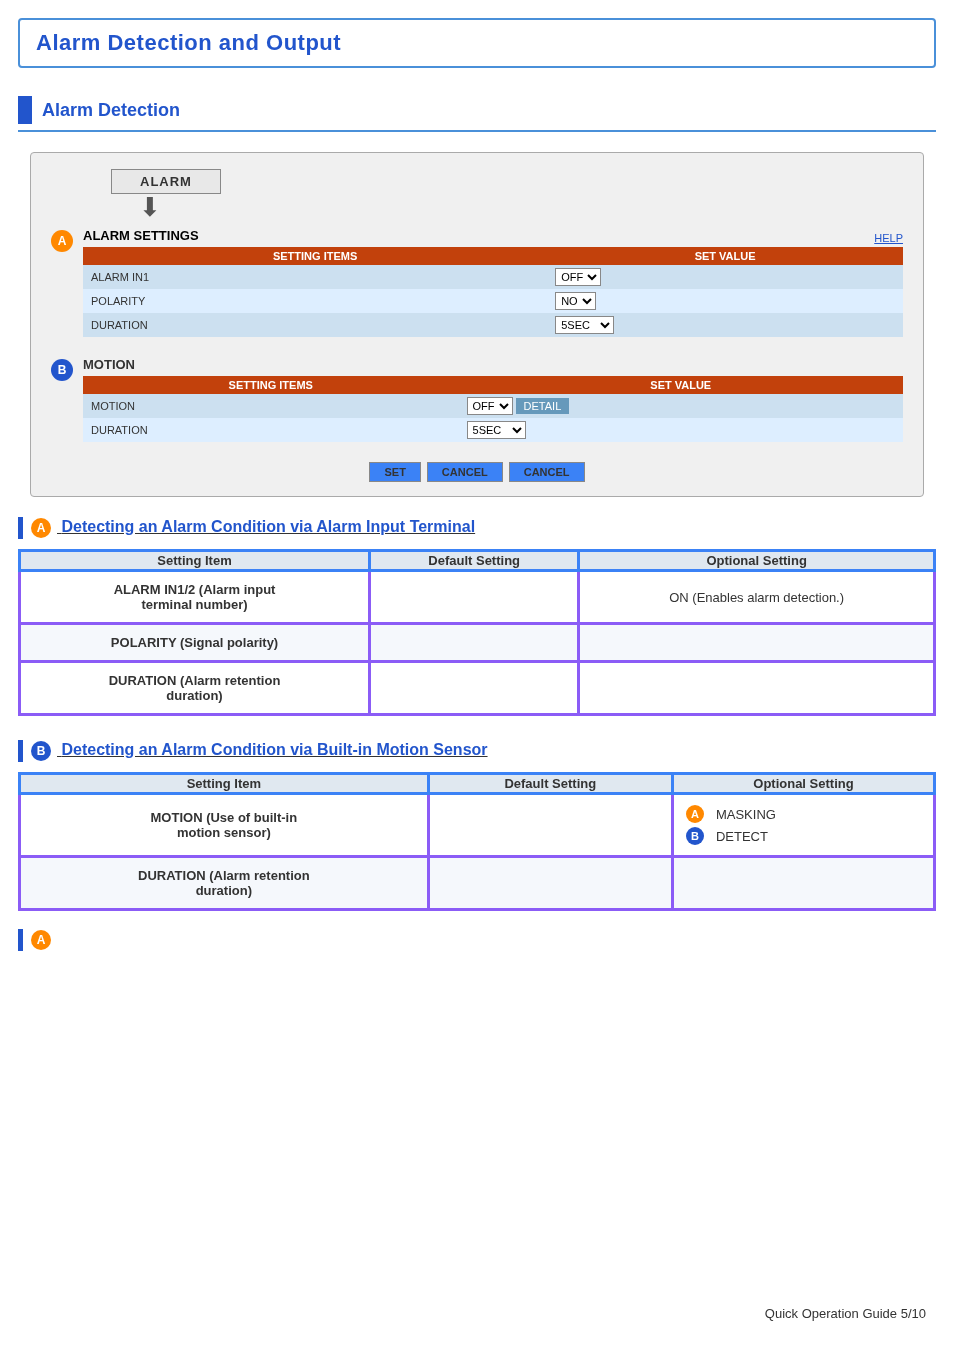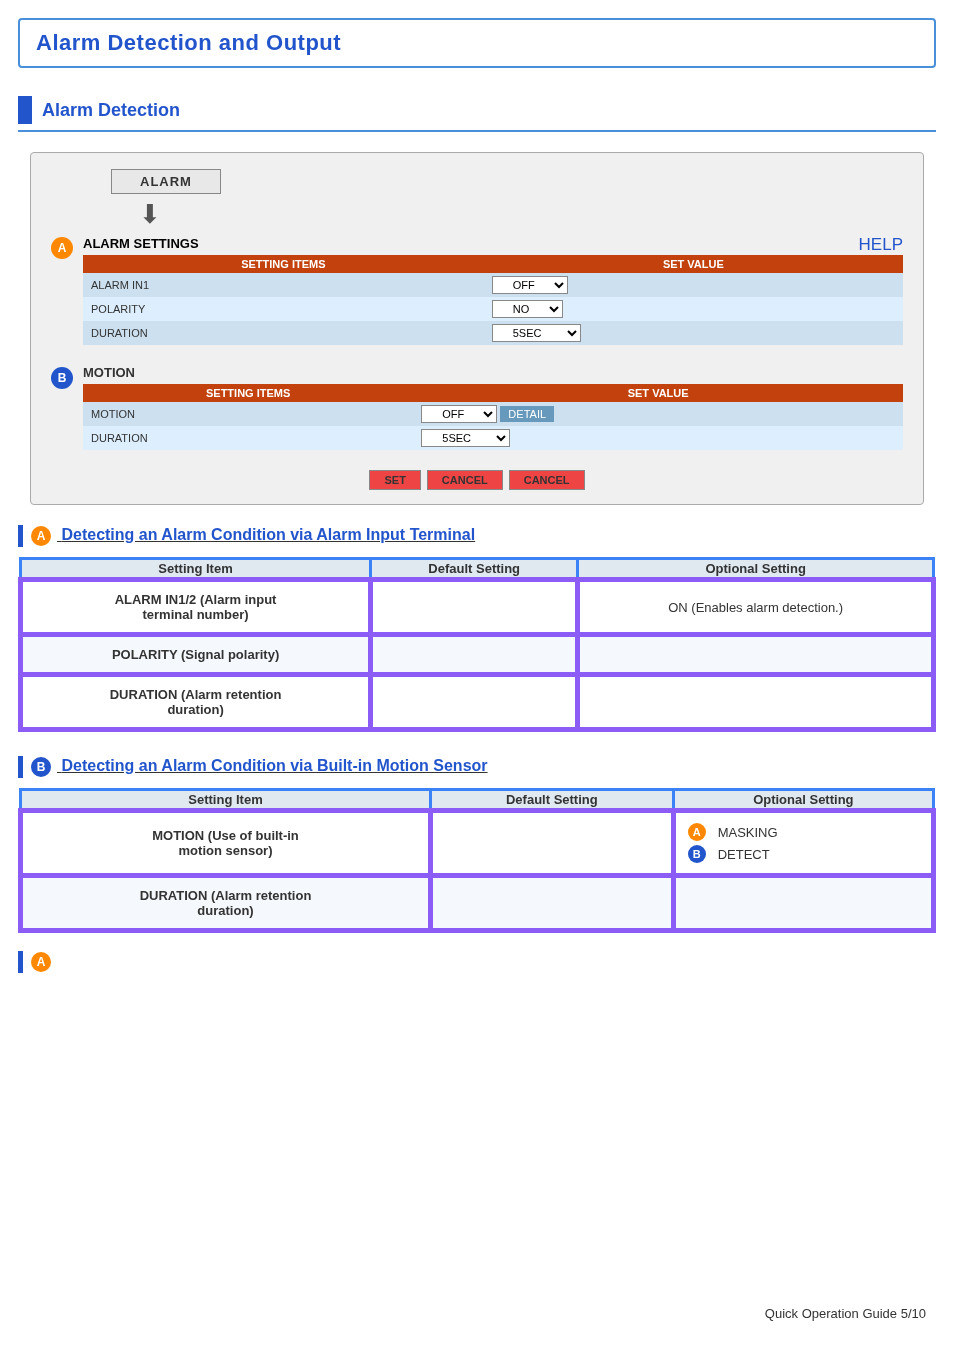--- a/index.html
+++ b/index.html
@@ -57,21 +57,20 @@
       background: #f0f0f0;
     }
 
     
     .alarm-box-wrap {
       display: flex;
       flex-direction: column;
       align-items: flex-start;
       margin-left: 60px;
       margin-bottom: 8px;
-      gap: 7px;
     }
     .alarm-box {
       border: 1px solid #888;
       background: #e8e8e8;
       padding: 4px 28px;
       font-size: 13px;
       font-weight: bold;
       color: #333;
       letter-spacing: 1px;
     }
@@ -83,22 +82,23 @@
     }
 
     
     .alarm-settings-title {
       font-size: 13px;
       font-weight: bold;
       color: #000000;
       margin-bottom: 4px;
     }
     .help-link {
-      font-size: 17px;
+      font-size: 11px;
       color: #2255cc;
+      text-decoration: underline;
       float: right;
       cursor: pointer;
     }
 
     
     .settings-table {
       width: 100%;
       border-collapse: collapse;
       font-size: 11px;
       margin-bottom: 10px;
@@ -136,42 +136,42 @@
     }
     .circle-badge.orange { background: #ff8800; }
 
     .mini-table-wrap {
       flex: 1;
     }
 
     
     .mini-select {
       font-size: 11px;
-      padding: 1px 16px;
+      padding: 1px 1px;
       border: 1px solid #888;
       background: #fff;
     }
 
     
     .motion-title {
       font-size: 13px;
       font-weight: bold;
       color: #333;
       margin-bottom: 4px;
     }
 
     
     .btn-row {
       display: flex;
       gap: 6px;
       justify-content: center;
       margin-top: 10px;
     }
     .btn-small {
-      background: #ef4444;
+      background: #3b82f6;
       border: 1px solid #888;
       font-size: 11px;
       font-weight: bold;
       padding: 3px 14px;
       cursor: pointer;
       color: #333;
     }
 
     
     .section-subtitle {
@@ -211,21 +211,21 @@
     .info-table th {
       background: #e0e8f0;
       padding: 1px 12px;
       text-align: center;
       font-weight: bold;
       border: 3px solid #3b82f6;
     }
     .info-table td {
       padding: 10px 12px;
       text-align: center;
-      border: 5px solid #8b5cf6;
+      border: 3px solid #8b5cf6;
       vertical-align: middle;
     }
     .info-table tr:nth-child(even) td {
       background: #f5f8fc;
     }
     .info-table tr td:first-child {
       font-weight: bold;
     }
 
     

